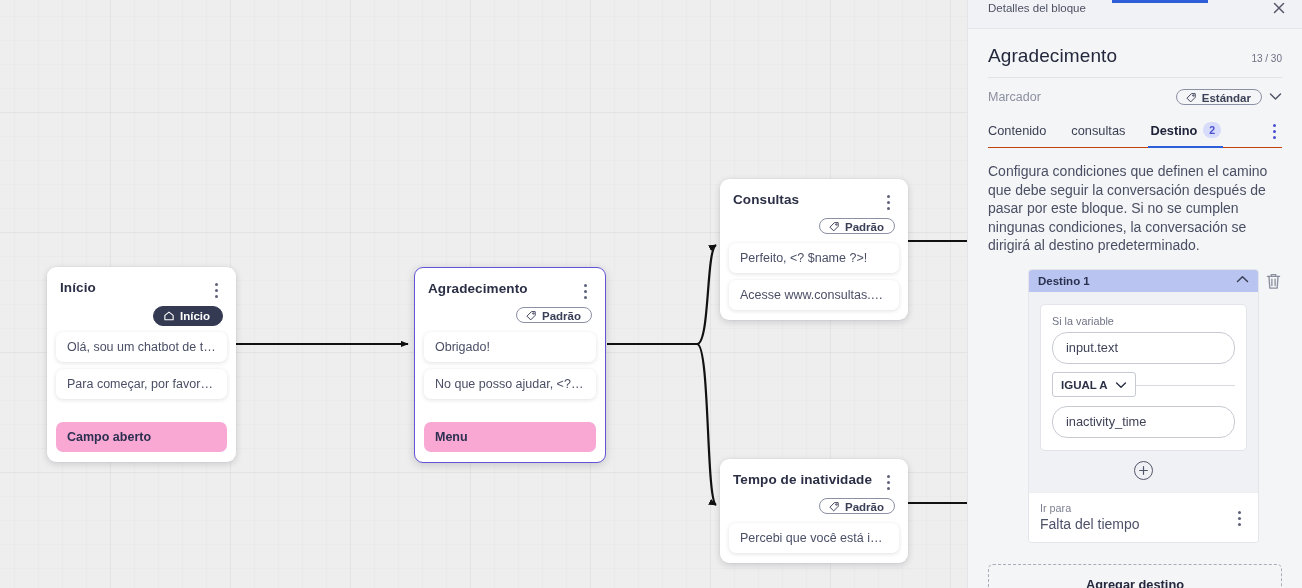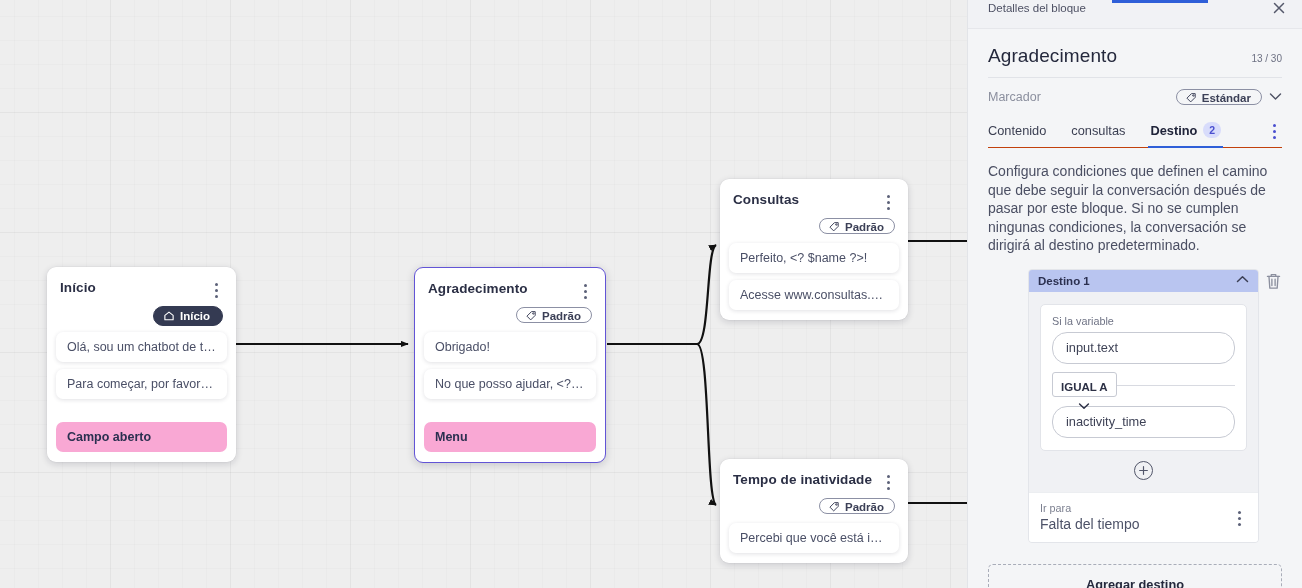--- a/index.html
+++ b/index.html
@@ -177,22 +177,22 @@
     font-size: 12.8px; color: #3e4256; background: #fff;
   }
   .op-row { position: relative; margin: 7px 0; height: 28px; display: flex; align-items: center; }
   .op-row::before {
     content: ""; position: absolute; left: 0; right: 0; top: 50%;
     height: 1px; background: #d8dae1;
   }
   .op-pill {
     position: relative; z-index: 1; background: #fff;
     border: 1px solid #c7cad3; border-radius: 3px;
-    height: 25px; padding: 8px 8px; display: inline-flex; align-items: center; gap: 7px;
-    font-size: 11.5px; font-weight: 700; color: #2c3045; cursor: pointer; flex-direction: column;
+    height: 25px; padding: 0 8px; display: inline-flex; align-items: center; gap: 7px;
+    font-size: 11.5px; font-weight: 700; color: #2c3045; cursor: pointer;
   }
   .plus-row { display: flex; justify-content: center; padding: 10px 0 12px 0; }
   .plus-btn {
     width: 19px; height: 19px; border-radius: 50%;
     border: 1.3px solid #52566a; display: flex; align-items: center;
     justify-content: center; cursor: pointer;
   }
   .goto-box {
     background: #ffffff; padding: 9px 11px 10px 11px;
     display: flex; align-items: flex-start; justify-content: space-between;

